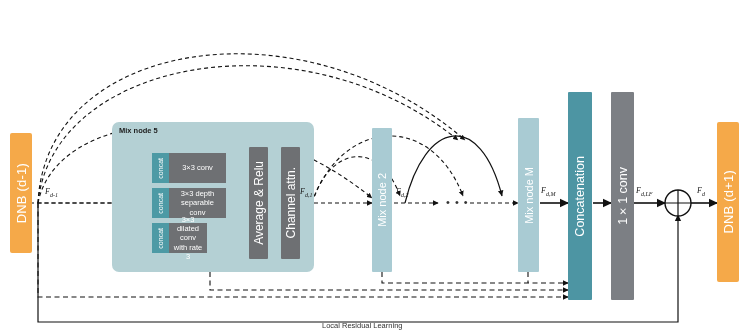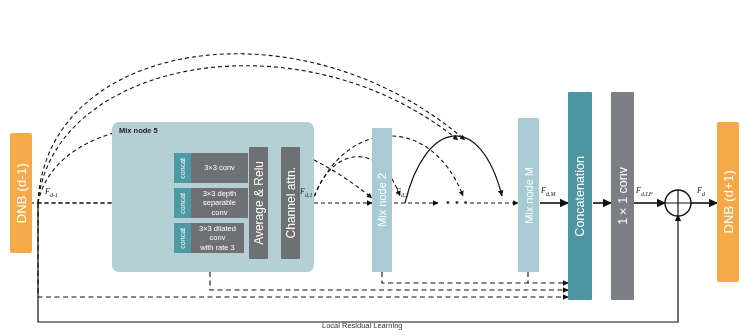--- a/index.html
+++ b/index.html
@@ -9,21 +9,21 @@
 
   .vblock{position:absolute;display:flex;align-items:center;justify-content:center;box-sizing:border-box;}
   .vlabel{writing-mode:vertical-rl;transform:rotate(180deg);white-space:nowrap;}
 
   .dnb{background:#F5A949;border-radius:2px;}
   .dnb .vlabel{color:#ffffff;font-size:13px;letter-spacing:.2px;}
 
   .mixbox{position:absolute;background:#B4D0D4;border-radius:7px;}
   .mixtitle{position:absolute;left:7px;top:4px;font-size:7.5px;color:#1d1d1d;font-weight:bold;}
 
-  .oprow{position:absolute;display:flex;height:30px;margin-left:22px;}
+  .oprow{position:absolute;display:flex;height:30px;}
   .concat{width:17px;background:#4D9AA5;display:flex;align-items:center;justify-content:center;}
   .concat .vlabel{color:#fff;font-size:7px;}
   .convbox{background:#6E7073;display:flex;align-items:center;justify-content:center;text-align:center;
            color:#ffffff;font-size:7.5px;line-height:1.25;padding:0 4px;box-sizing:border-box;}
 
   .grayv{background:#6E7073;border-radius:1px;}
   .grayv .vlabel{color:#fff;font-size:12px;}
 
   .mixnode{background:#A9CBD3;border-radius:1px;}
   .mixnode .vlabel{color:#ffffff;font-size:11px;}
@@ -132,21 +132,21 @@
       <span class="vlabel">concat</span>
     </div>
     <div class="convbox" style="width:57px;white-space:pre-line;">3×3 depth
 separable conv</div>
   </div>
 
   <div class="oprow" style="left:152px;top:223px;width:74px;">
     <div class="concat">
       <span class="vlabel">concat</span>
     </div>
-    <div class="convbox" style="width:53px;white-space:pre-line;">3×3 dilated conv
+    <div class="convbox" style="width:38px;white-space:pre-line;">3×3 dilated conv
 with rate 3</div>
   </div>
 
   <div class="vblock grayv" style="left:249px;top:147px;width:19px;height:112px;">
     <span class="vlabel">Average &amp; Relu</span>
   </div>
 
   <div class="vblock grayv" style="left:281px;top:147px;width:19px;height:112px;">
     <span class="vlabel">Channel attn.</span>
   </div>

